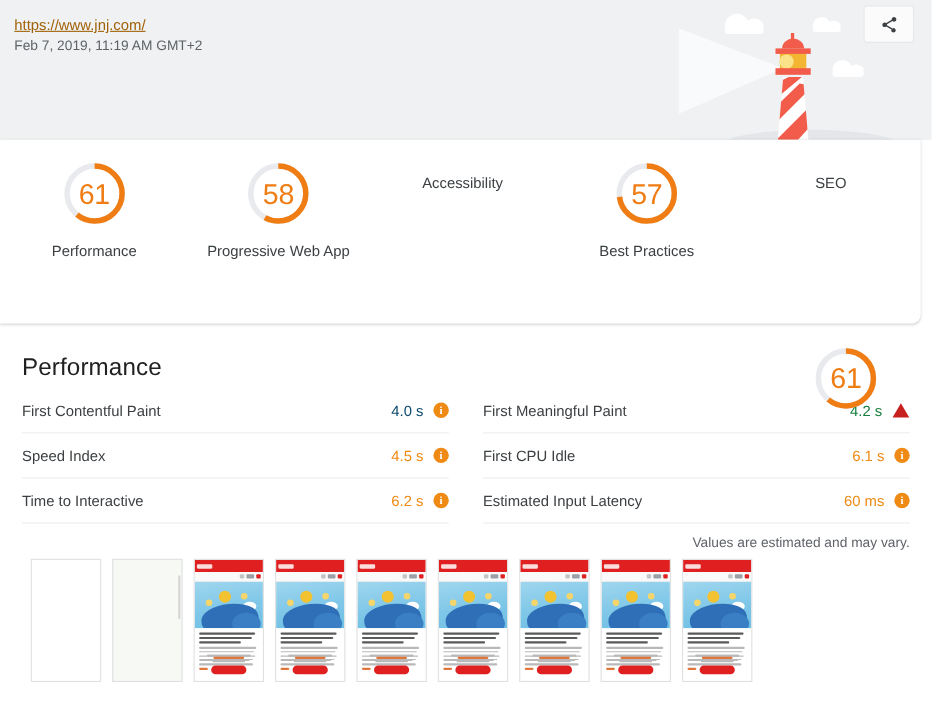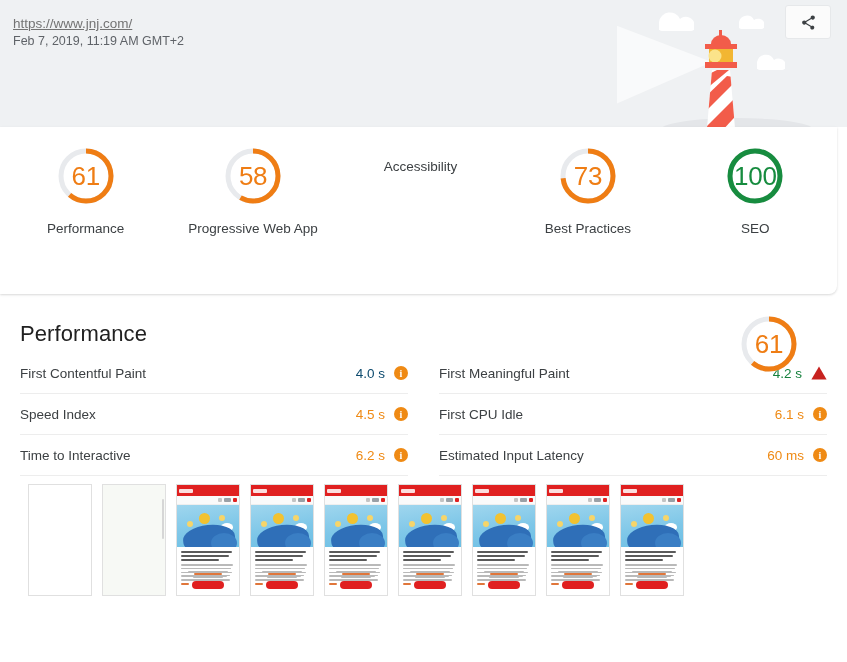--- a/index.html
+++ b/index.html
@@ -18,21 +18,21 @@
   .header {
     position: relative;
     height: 127px;
     background: #eff1f3;
     padding: 14px 0 0 13px;
     overflow: hidden;
   }
   .header-meta { position: relative; z-index: 5; }
   .site-url {
     font-size: 13.5px;
-    color: #737373;
+    color: #a16207;
     display: inline-block;
     line-height: 17px;
     cursor: pointer;
   }
   .run-time, .run-env {
     font-size: 12.5px;
     color: #5f6368;
     line-height: 19px;
   }
 
@@ -385,33 +385,26 @@
     <div class="gauge-item">
       <div class="gauge-label">Accessibility</div>
     </div>
 
     <div class="gauge-item">
       <div class="gauge-wrap">
         <svg width="62" height="62" viewBox="0 0 62 62">
           <circle cx="31" cy="31" r="25" fill="none" stroke="#e8eaed" stroke-width="5"></circle>
           <circle class="arc" cx="31" cy="31" r="25" fill="none" stroke="#ef7d14" stroke-width="5" stroke-linecap="butt" transform="rotate(-90 31 31)" stroke-dasharray="114.66813185602746 157.07963267948966"></circle>
         </svg>
-        <div class="gauge-num" style="color:#ef7d14">73</div>
+        <div class="gauge-num" style="color:#ef7d14">57</div>
       </div>
       <div class="gauge-label">Best Practices</div>
     </div>
 
     <div class="gauge-item">
-      <div class="gauge-wrap">
-        <svg width="62" height="62" viewBox="0 0 62 62">
-          <circle cx="31" cy="31" r="25" fill="none" stroke="#e8eaed" stroke-width="5"></circle>
-          <circle class="arc" cx="31" cy="31" r="25" fill="none" stroke="#178c3f" stroke-width="5" stroke-linecap="butt" transform="rotate(-90 31 31)" stroke-dasharray="157.07963267948966 157.07963267948966"></circle>
-        </svg>
-        <div class="gauge-num" style="color:#178c3f">100</div>
-      </div>
       <div class="gauge-label">SEO</div>
     </div>
 
   </div>
 
 </div>
 
 <div class="perf-section">
 
   <div class="perf-head">
@@ -473,20 +466,21 @@
         <span class="metric-name">Estimated Input Latency</span>
         <span class="metric-right">
           <span class="metric-value" style="color:#ef8a14">60 ms</span>
           <span class="badge-info" style="background:#ef8a14">i</span>
         </span>
       </div>
     </div>
 
   </div>
 
+  <div class="est-note">Values are estimated and may vary.</div>
 
   <div class="filmstrip">
 
     <div class="thumb blank"></div>
 
     <div class="thumb offwhite">
       <div class="t-scroll"></div>
     </div>
 
     <div class="thumb">

